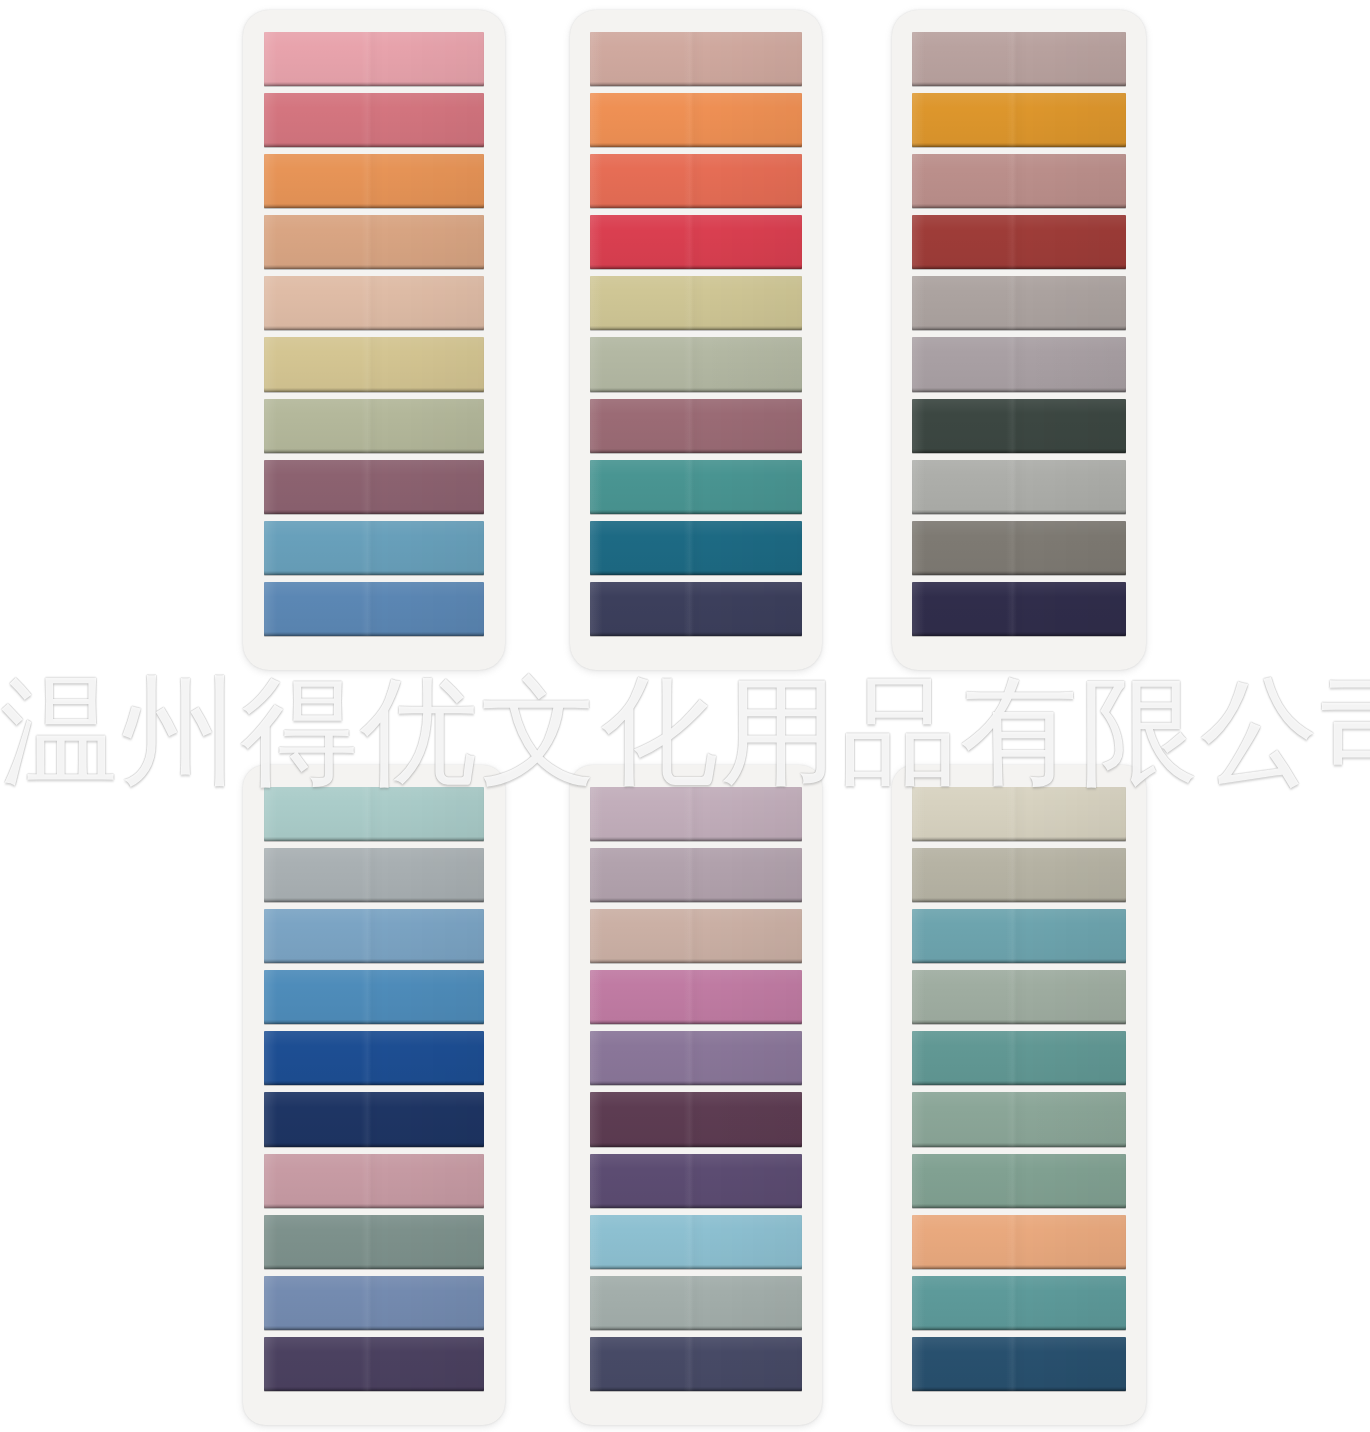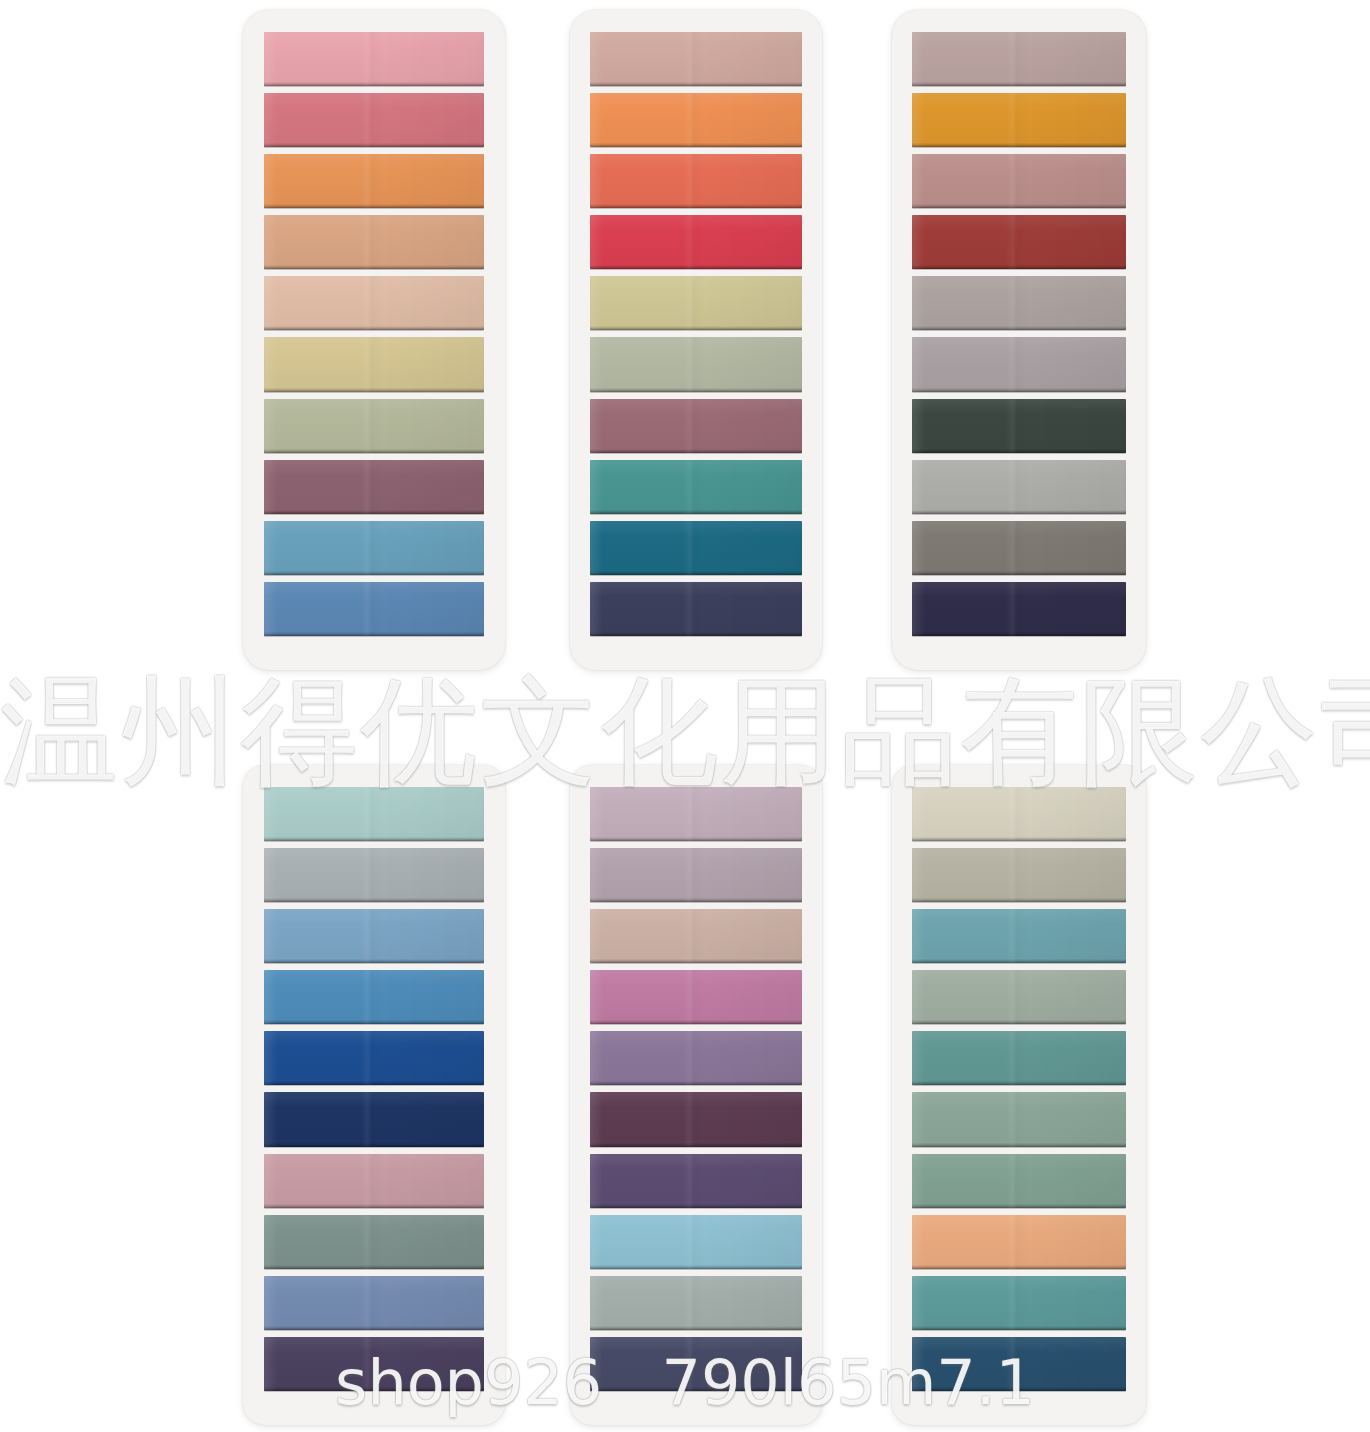--- a/index.html
+++ b/index.html
@@ -331,17 +331,14 @@
         </div>
       <div class="swatch-wrap">
           <div class="swatch" style="background-color: rgb(40, 80, 110);"></div>
         </div>
     </div>
 
   </div>
 
   <div class="watermark-cn">温州得优文化用品有限公司</div>
 
-  <div class="watermark-shop">
-    <span>shop926</span><span class="wm-faded">&nbsp;&nbsp;&nbsp;</span><span>790l65m7.1</span>
-  </div>
 
 </div>
 
 </body></html>

